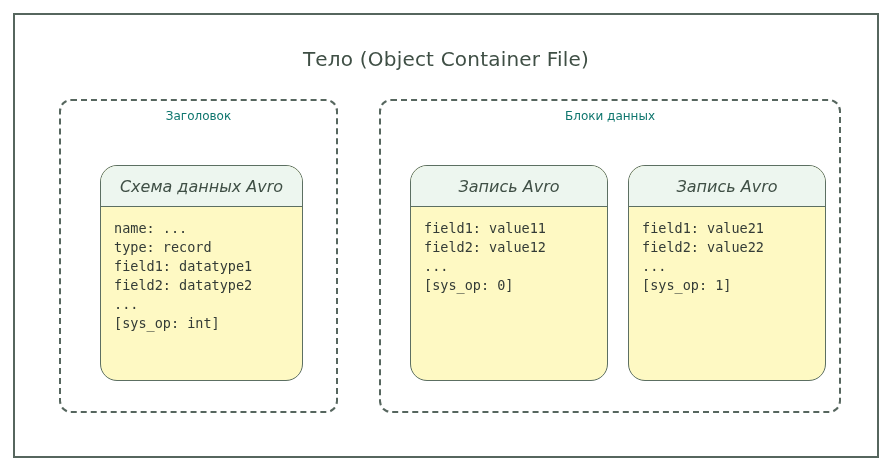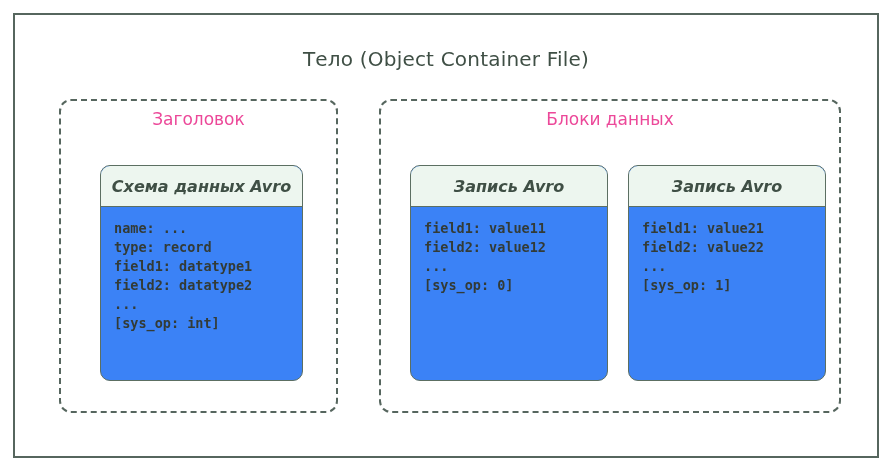--- a/index.html
+++ b/index.html
@@ -50,46 +50,45 @@
     border-radius: 12px;
     box-sizing: border-box;
     background: transparent;
   }
   .subgraph-header {
     position: absolute;
     left: 0;
     right: 0;
     top: 8px;
     text-align: center;
-    font-size: 17px;
-    color: #ec4899;
+    font-size: 12px;
+    color: #0f766e;
     white-space: nowrap;
   }
   #sg-header {
     left: 59px;
     top: 99px;
     width: 279px;
     height: 314px;
   }
   #sg-blocks {
     left: 379px;
     top: 99px;
     width: 462px;
     height: 314px;
   }
 
   
   .card {
     position: absolute;
     border: 1.6px solid #5c6f62;
-    border-radius: 10px;
+    border-radius: 17px;
     box-sizing: border-box;
-    background: #3b82f6;
+    background: #fef9c3;
     overflow: hidden;
-    font-weight: bold;
   }
   .card-head {
     height: 40px;
     background: #edf6ef;
     border-bottom: 1.3px solid #5c6f62;
     display: flex;
     align-items: center;
     justify-content: center;
     font-size: 16px;
     font-style: italic;

